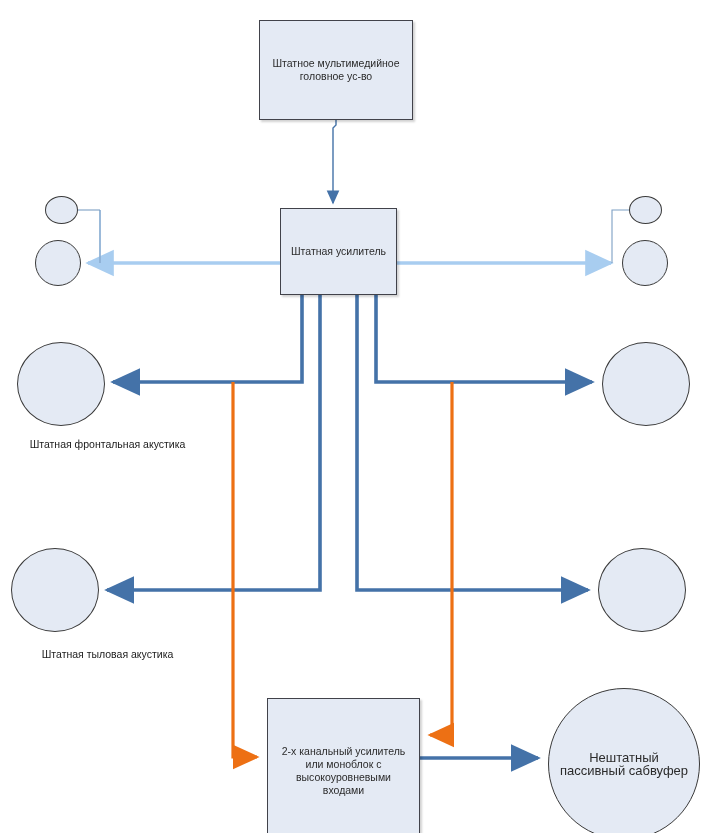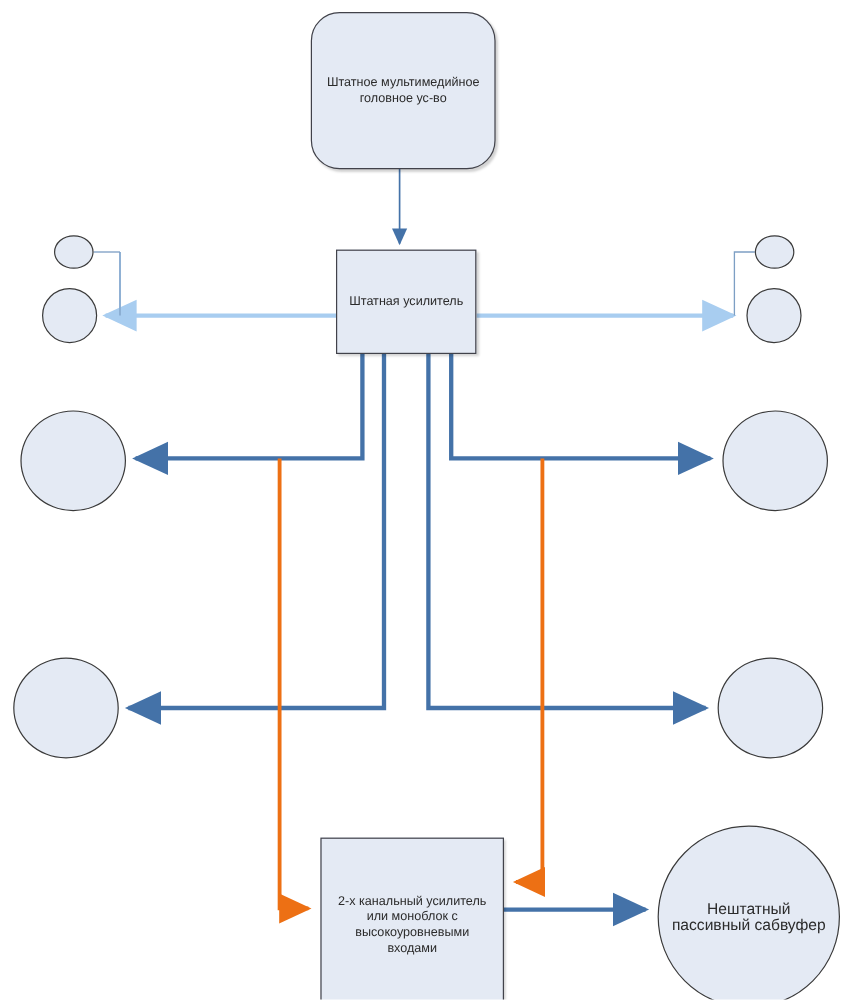--- a/index.html
+++ b/index.html
@@ -27,21 +27,21 @@
     border:1px solid #3a3a3a;
     border-radius:50%;
   }
   .circ .lbl{font-size:13px;color:#2b2b2b;line-height:13px;padding:0 8px;}
 
   .caption{
     position:absolute;text-align:center;font-size:10.5px;color:#1a1a1a;line-height:13px;
   }
 
   
-  #head-unit{left:259px;top:10px;width:154px;height:131px;border-radius:24px;}
+  #head-unit{left:259px;top:20px;width:154px;height:100px;}
   #main-amp{left:280px;top:208px;width:117px;height:87px;}
   #ext-amp{left:267px;top:698px;width:153px;height:146px;}
 
   #sub{left:548px;top:688px;width:152px;height:152px;}
 
   #fl-speaker{left:17px;top:342px;width:88px;height:84px;}
   #fr-speaker{left:602px;top:342px;width:88px;height:84px;}
   #rl-speaker{left:11px;top:548px;width:88px;height:84px;}
   #rr-speaker{left:598px;top:548px;width:88px;height:84px;}
 
@@ -154,14 +154,16 @@
   <div class="node circ" id="tw-left-mid">
     <span class="lbl"></span>
   </div>
   <div class="node circ" id="tw-right-small">
     <span class="lbl"></span>
   </div>
   <div class="node circ" id="tw-right-mid">
     <span class="lbl"></span>
   </div>
 
+  <div class="caption" id="cap-front">Штатная фронтальная акустика</div>
+  <div class="caption" id="cap-rear">Штатная тыловая акустика</div>
 
 </div>
 
 </body></html>

